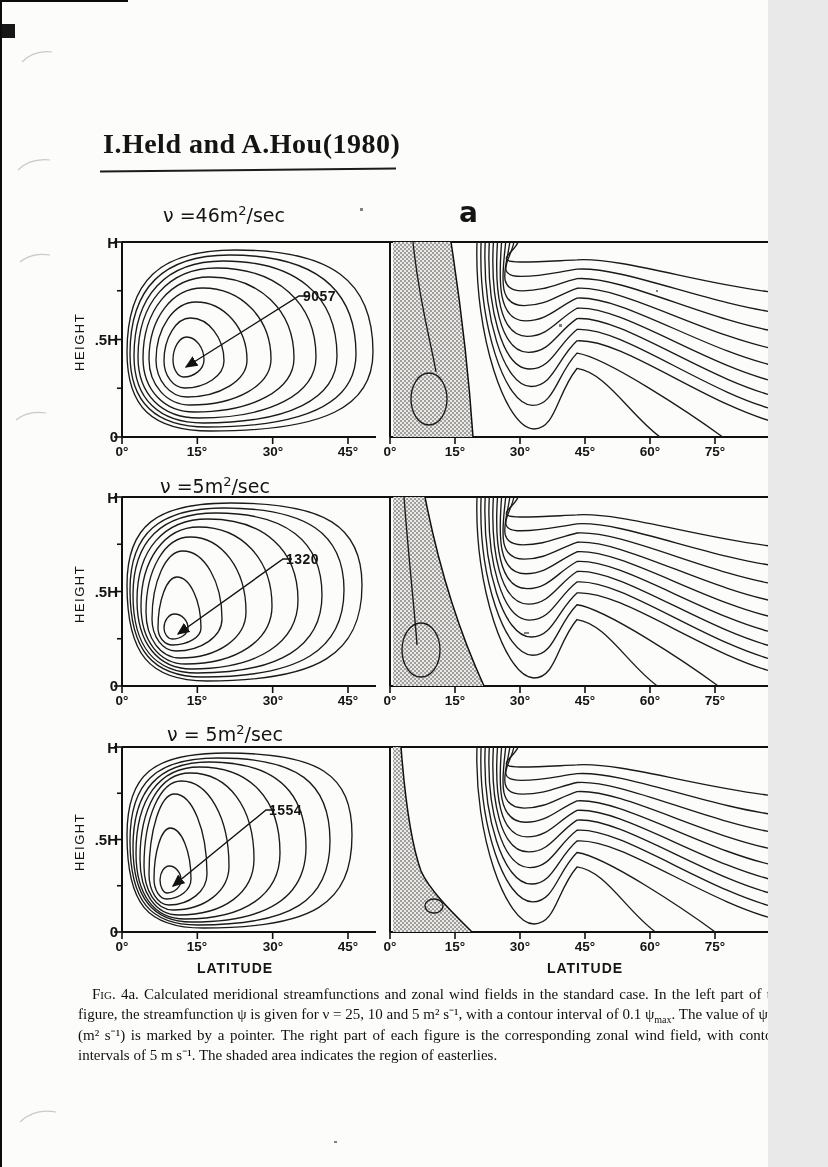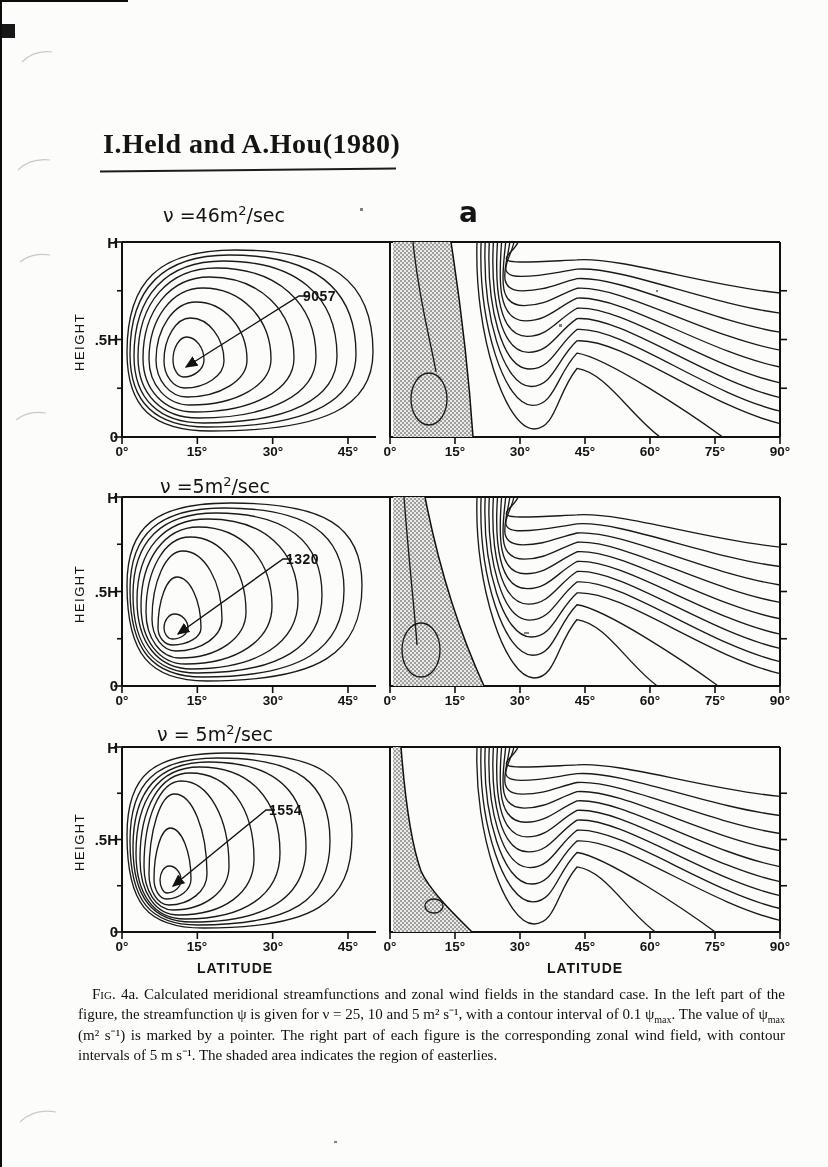--- a/index.html
+++ b/index.html
@@ -1,16 +1,16 @@
 <!DOCTYPE html>
 <html><head>
 <meta charset="utf-8">
 <style>
   html,body{margin:0;padding:0;background:#e9e9e9;}
-  .page{position:relative;width:828px;height:1167px;background:#fcfcfa;overflow:hidden;
+  .page{position:relative;width:768px;height:1167px;background:#fcfcfa;overflow:hidden;
         font-family:"Liberation Sans",sans-serif;color:#141414;}
   
   .edge-left{position:absolute;left:0;top:0;width:2px;height:1167px;background:#0c0c0c;}
   .edge-top{position:absolute;left:0;top:0;width:128px;height:2px;background:#0c0c0c;}
   .corner-blot{position:absolute;left:2px;top:24px;width:13px;height:14px;background:#161616;}
   .spk{position:absolute;background:#555;opacity:.75;}
   
   .title{position:absolute;left:103px;top:128px;font:700 28px "Liberation Serif",serif;letter-spacing:.5px;white-space:nowrap;}
   .title-underline{position:absolute;left:100px;top:169px;width:296px;height:2px;background:#1c1c1c;transform:rotate(-0.6deg);}
   
@@ -256,21 +256,21 @@
   <span class="xt" style="left:273px;top:693px;">30°</span>
   <span class="xt" style="left:348px;top:693px;">45°</span>
   <span class="xt" style="left:390px;top:693px;">0°</span>
   <span class="xt" style="left:455px;top:693px;">15°</span>
   <span class="xt" style="left:520px;top:693px;">30°</span>
   <span class="xt" style="left:585px;top:693px;">45°</span>
   <span class="xt" style="left:650px;top:693px;">60°</span>
   <span class="xt" style="left:715px;top:693px;">75°</span>
   <span class="xt" style="left:780px;top:693px;">90°</span>
 
-  <span class="nu" style="left:157px;top:722px;"><span>ν</span><span> = 5m</span><sup>2</sup><span>/sec</span></span>
+  <span class="nu" style="left:167px;top:722px;"><span>ν</span><span> = 5m</span><sup>2</sup><span>/sec</span></span>
   <span class="yt" style="left:84px;top:739px;">H</span>
   <span class="yt" style="left:84px;top:831px;">.5H</span>
   <span class="yt" style="left:84px;top:923px;">0</span>
   <span class="hl" style="left:72px;top:803px;">HEIGHT</span>
   <span class="pv" style="left:269px;top:802px;">1554</span>
   <span class="xt" style="left:122px;top:939px;">0°</span>
   <span class="xt" style="left:197px;top:939px;">15°</span>
   <span class="xt" style="left:273px;top:939px;">30°</span>
   <span class="xt" style="left:348px;top:939px;">45°</span>
   <span class="xt" style="left:390px;top:939px;">0°</span>

